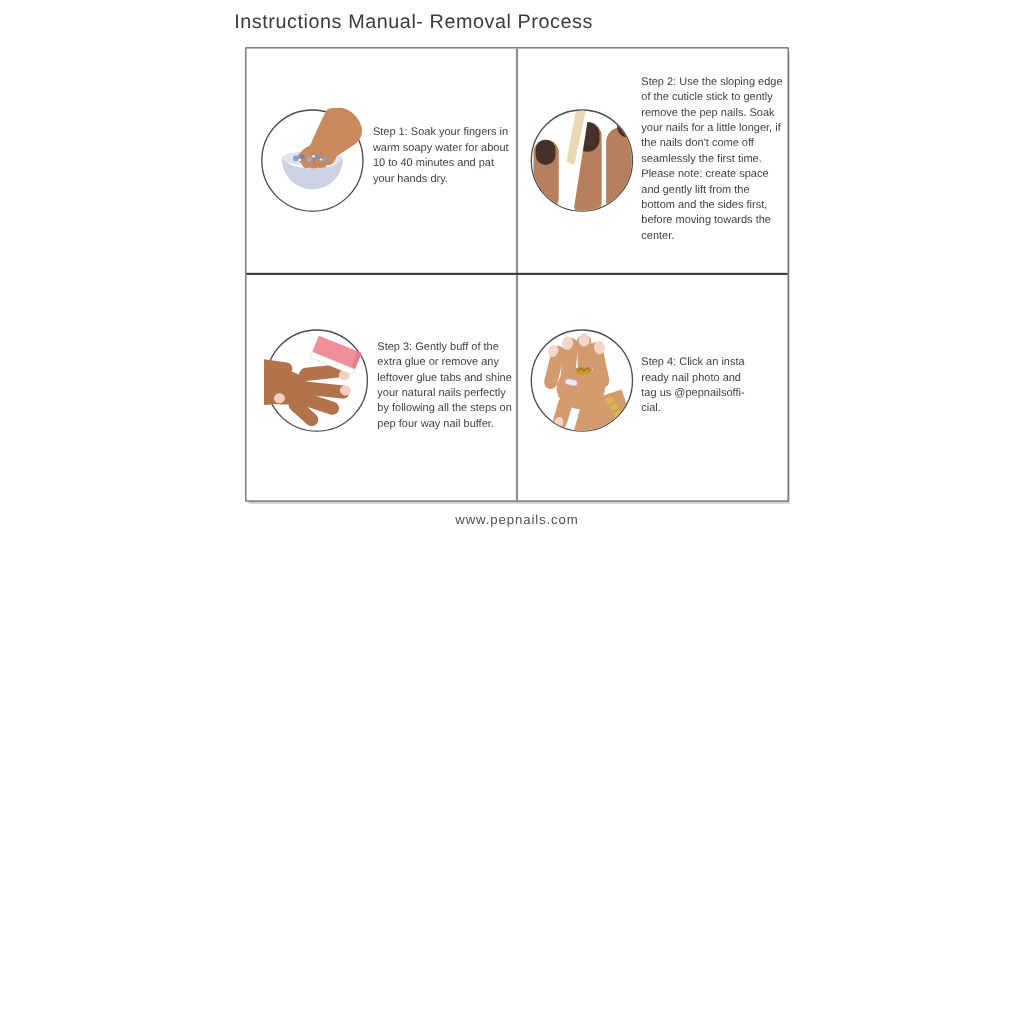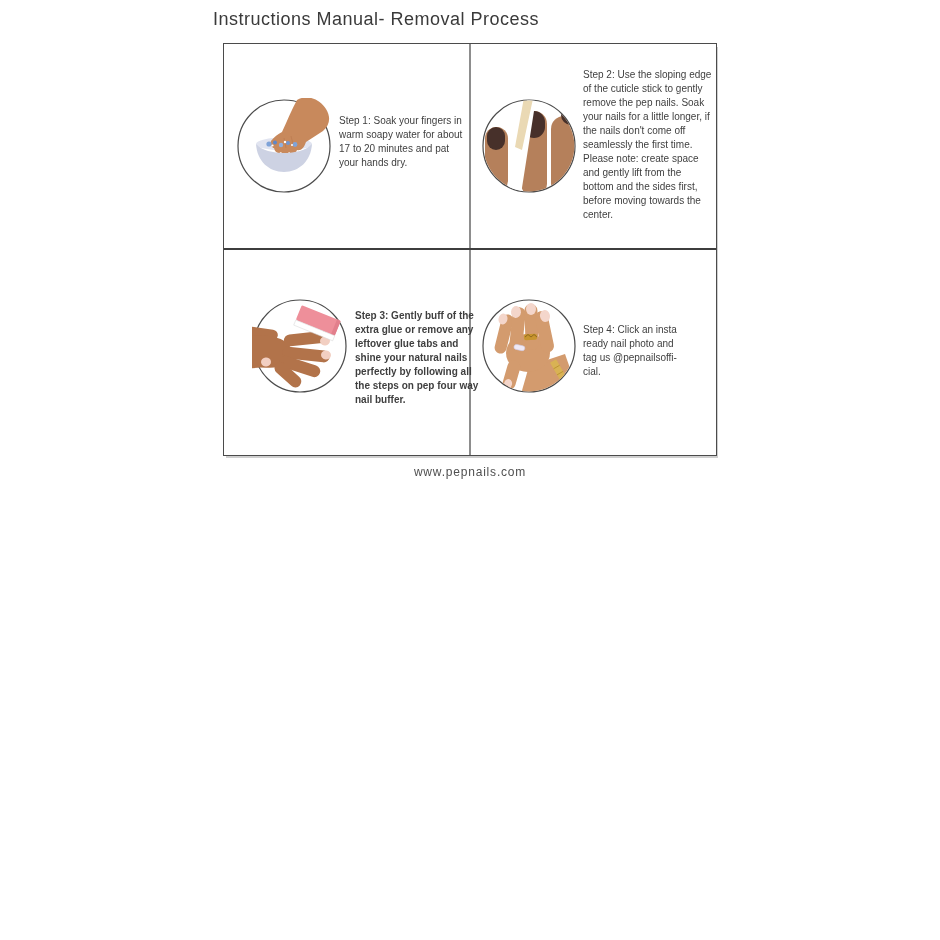--- a/index.html
+++ b/index.html
@@ -15,21 +15,21 @@
   .grid{
     position:absolute;left:223px;top:43px;width:492px;height:411px;
     border:1px solid #4b4b4b;background:#fff;
     box-shadow:2px 3px 0 -1px #cfcfcf;
   }
   .vdiv{position:absolute;left:245px;top:0;width:2px;height:100%;background:#8d8d8d;}
   .hdiv{position:absolute;left:0;top:204px;width:100%;height:2px;background:#3e3e3e;}
   .cell{position:absolute;}
   .cell-1{left:0;top:0;width:245px;height:204px;}
   .cell-2{left:247px;top:0;width:245px;height:204px;}
-  .cell-3{left:16px;top:206px;width:245px;height:233px;font-weight:bold;}
+  .cell-3{left:4px;top:206px;width:245px;height:233px;}
   .cell-4{left:247px;top:206px;width:245px;height:248px;}
   .illus{position:absolute;width:96px;height:96px;}
   .cell-1 .illus{left:12px;top:54px;}
   .cell-2 .illus{left:10px;top:54px;}
   .cell-3 .illus{left:12px;top:48px;}
   .cell-4 .illus{left:10px;top:48px;}
   .step-text{
     position:absolute;margin:0;font-size:10px;line-height:14px;
     color:#3f3f3f;letter-spacing:0;
   }
@@ -66,21 +66,21 @@
           <circle cx="33" cy="46" r="2.6" fill="#7fa3d8"></circle>
           <circle cx="39" cy="44.5" r="2" fill="#5d87c9"></circle>
           <circle cx="45" cy="47" r="2.2" fill="#8fb0e0"></circle>
           <circle cx="52" cy="45" r="2" fill="#6f97d2"></circle>
           <circle cx="59" cy="46.5" r="2.4" fill="#7fa3d8"></circle>
           <circle cx="36.5" cy="47.5" r="1.1" fill="#ffffff"></circle>
           <circle cx="49" cy="44" r="1.2" fill="#ffffff"></circle>
           <circle cx="56" cy="47" r="1" fill="#ffffff"></circle>
         </svg>
       </div>
-      <p class="step-text">Step 1: Soak your fingers in warm soapy water for about 17 to 20 minutes and pat your hands dry.</p>
+      <p class="step-text">Step 1: Soak your fingers in warm soapy water for about 10 to 40 minutes and pat your hands dry.</p>
     </div>
 
     <div class="cell cell-2">
       <div class="illus">
         <svg width="96" height="96" viewBox="0 0 96 96">
           <defs>
               <clipPath id="clip2">
                 <circle cx="48" cy="48" r="45.4"></circle>
               </clipPath>
             </defs>

